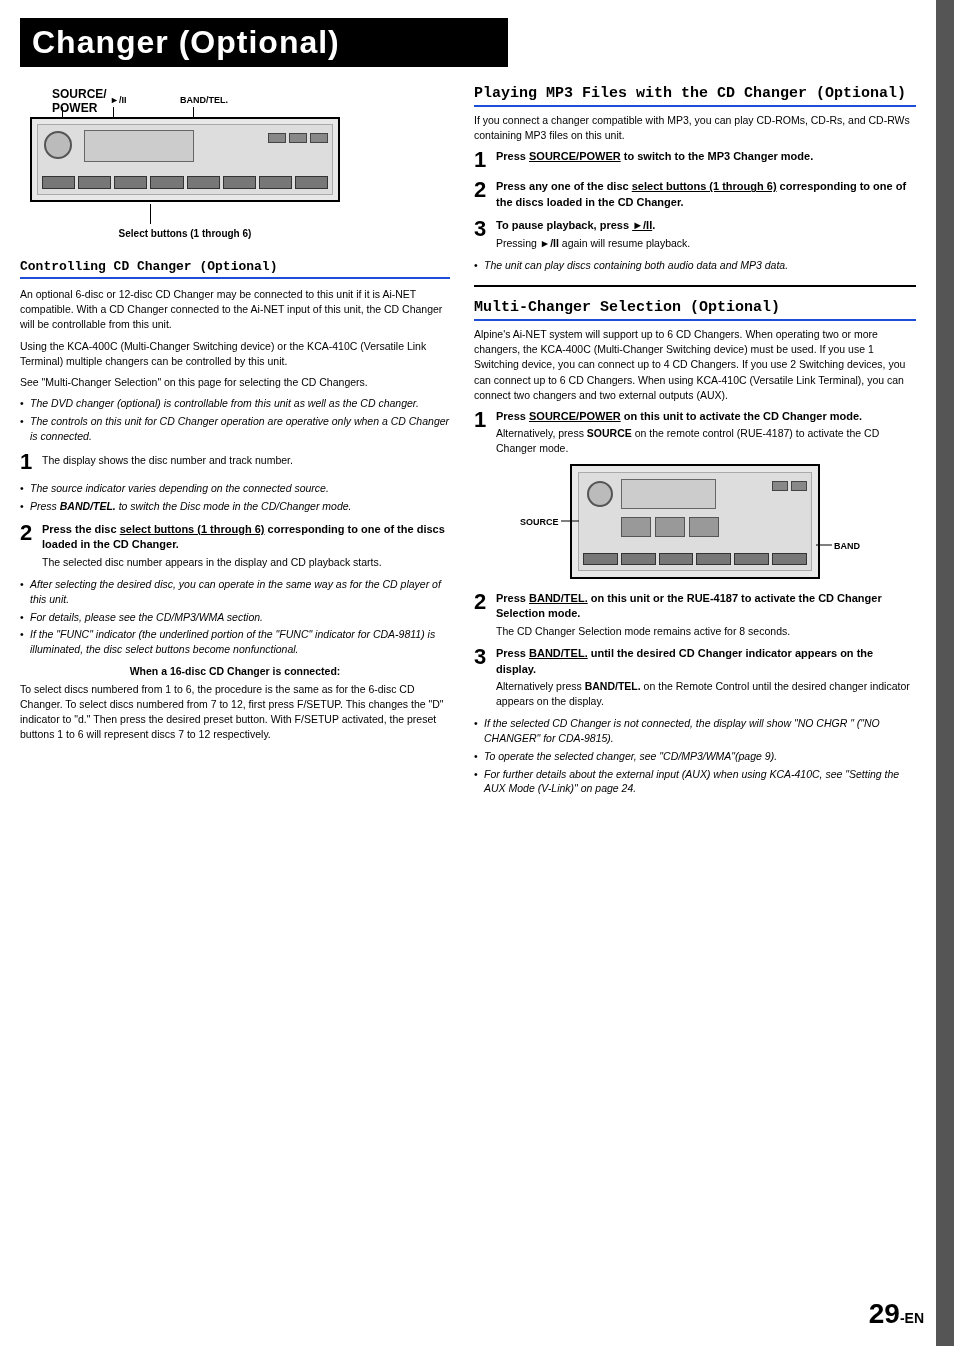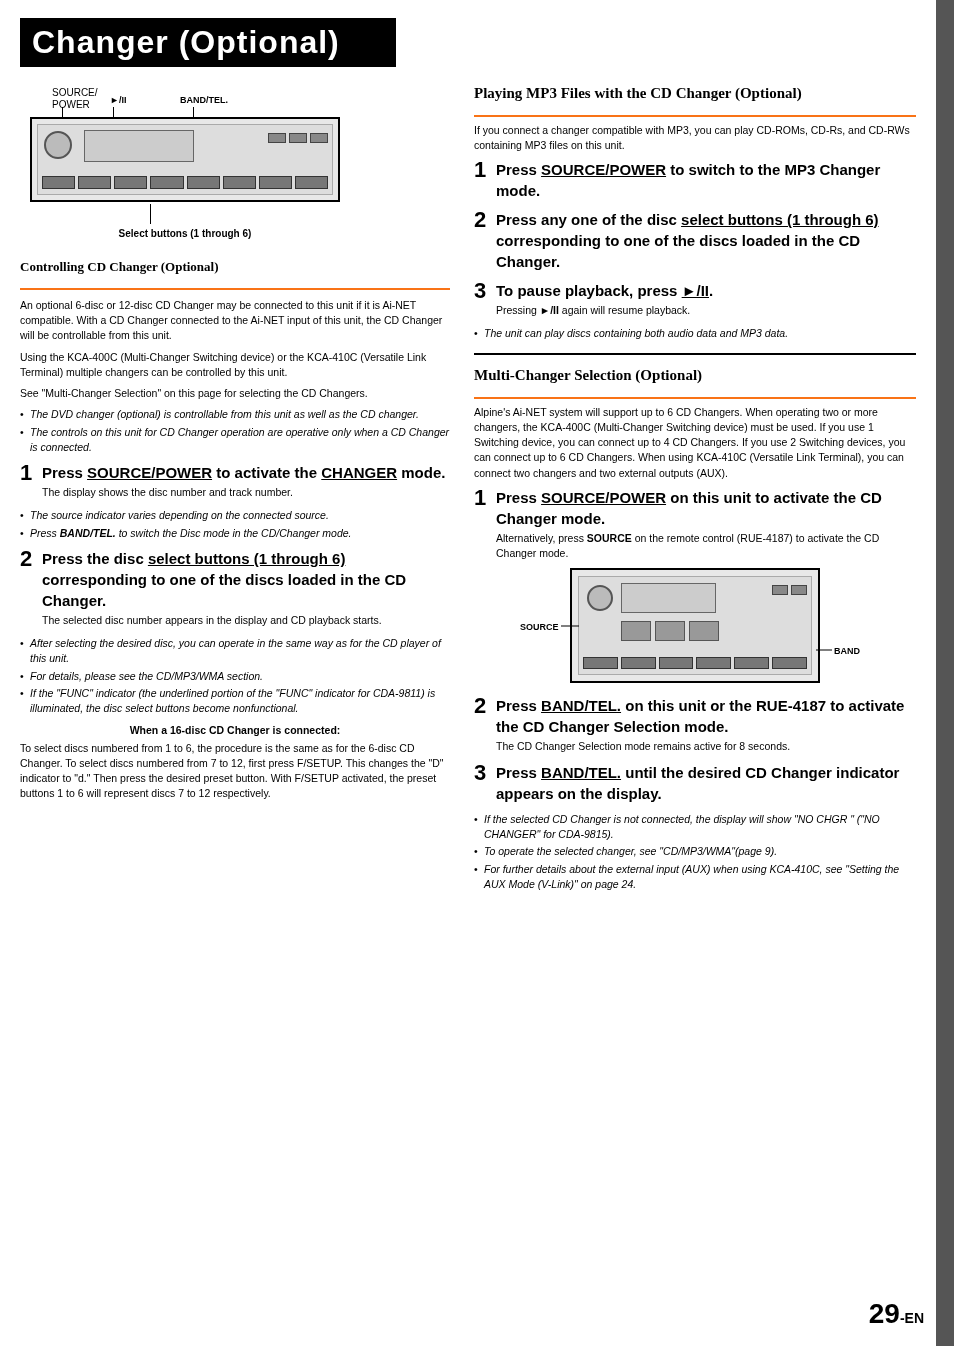--- a/index.html
+++ b/index.html
@@ -38,21 +38,21 @@
     
     .page-title {
       font-size: 32px;
       font-weight: 900;
       background: #000;
       color: #fff;
       padding: 6px 12px;
       margin-bottom: 18px;
       letter-spacing: 1px;
       display: inline-block;
-      width: 376px;
+      width: 488px;
     }
 
     .two-col {
       display: flex;
       gap: 24px;
       flex: 1;
     }
 
     .left-col {
       width: 430px;
@@ -60,24 +60,24 @@
     }
 
     .right-col {
       flex: 1;
     }
 
     
     .section-title {
       font-size: 13px;
       font-weight: 900;
-      border-bottom: 2px solid #f97316;
-      padding-bottom: 13px;
+      border-bottom: 2px solid #1d4ed8;
+      padding-bottom: 3px;
       margin-bottom: 8px;
-      font-family: Liberation Serif, serif;
+      font-family: Liberation Mono, monospace;
     }
 
     .section-title.large {
       font-size: 15px;
       margin-bottom: 6px;
     }
 
     p {
       font-size: 10.5px;
       line-height: 1.45;
@@ -97,21 +97,21 @@
       font-weight: 900;
       line-height: 1;
       min-width: 16px;
     }
 
     .step-content {
       flex: 1;
     }
 
     .step-title {
-      font-size: 15px;
+      font-size: 11px;
       font-weight: bold;
       line-height: 1.4;
     }
 
     .step-title .kbd {
       font-weight: 900;
       text-decoration: underline;
       font-style: normal;
     }
 
@@ -198,21 +198,21 @@
 
     <div class="page-title">Changer (Optional)</div>
 
     <div class="two-col">
 
       <div class="left-col">
 
         <div class="diagram-container" style="margin-bottom: 20px; margin-left: 10px;">
           <div style="position: relative; margin-top: 32px;">
 
-            <div style="position: absolute; top: -30px; left: 22px; font-size: 10px; font-weight: normal; line-height: 1.2;">SOURCE/<br>POWER</div>
+            <div style="position: absolute; top: -30px; left: 22px; font-size: 12px; font-weight: bold; line-height: 1.2;">SOURCE/<br>POWER</div>
             <div style="position: absolute; top: -22px; left: 80px; font-size: 9px; font-weight: bold;">►/II</div>
             <div style="position: absolute; top: -22px; left: 150px; font-size: 9px; font-weight: bold;">BAND/TEL.</div>
 
             <div style="position: absolute; top: -10px; left: 32px; width: 1px; height: 14px; background:#000;"></div>
             <div style="position: absolute; top: -10px; left: 83px; width: 1px; height: 14px; background:#000;"></div>
             <div style="position: absolute; top: -10px; left: 163px; width: 1px; height: 14px; background:#000;"></div>
 
             <div style="border: 2px solid #000; width: 310px; height: 85px; background: #e8e8e8; position: relative;">
 
               <div style="position: absolute; top: 5px; left: 5px; right: 5px; bottom: 5px; border: 1px solid #aaa; background: #ddd;">
@@ -254,23 +254,20 @@
           <p>See "Multi-Changer Selection" on this page for selecting the CD Changers.</p>
 
           <ul class="bullet-list">
             <li>The DVD changer (optional) is controllable from this unit as well as the CD changer.</li>
             <li>The controls on this unit for CD Changer operation are operative only when a CD Changer is connected.</li>
           </ul>
 
           <div class="step">
             <div class="step-num">1</div>
             <div class="step-content">
-              <div class="step-title">
-                Press <span class="kbd">SOURCE/POWER</span> to activate the <span class="kbd">CHANGER</span> mode.
-              </div>
               <div class="step-body">The display shows the disc number and track number.</div>
             </div>
           </div>
 
           <ul class="bullet-list">
             <li>The source indicator varies depending on the connected source.</li>
             <li>Press <strong>BAND/TEL.</strong> to switch the Disc mode in the CD/Changer mode.</li>
           </ul>
 
           <div class="step">
@@ -404,20 +401,23 @@
               <div class="step-body">The CD Changer Selection mode remains active for 8 seconds.</div>
             </div>
           </div>
 
           <div class="step">
             <div class="step-num">3</div>
             <div class="step-content">
               <div class="step-title">
                 Press <span class="kbd">BAND/TEL.</span> until the desired CD Changer indicator appears on the display.
               </div>
+              <div class="step-body">
+                Alternatively press <strong>BAND/TEL.</strong> on the Remote Control until the desired changer indicator appears on the display.
+              </div>
             </div>
           </div>
 
           <ul class="bullet-list">
             <li>If the selected CD Changer is not connected, the display will show "NO CHGR " ("NO CHANGER" for CDA-9815).</li>
             <li>To operate the selected changer, see "CD/MP3/WMA"(page 9).</li>
             <li>For further details about the external input (AUX) when using KCA-410C, see "Setting the AUX Mode (V-Link)" on page 24.</li>
           </ul>
 
         </div>

